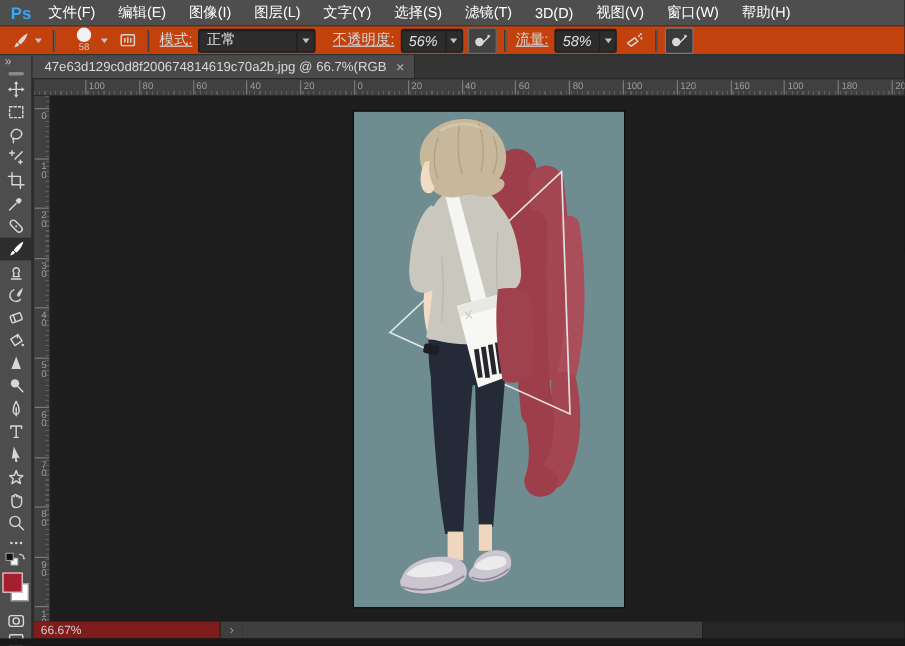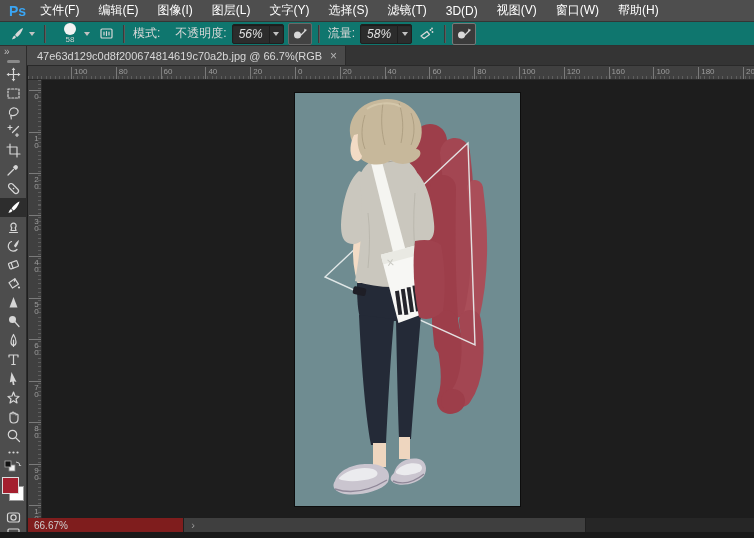--- a/index.html
+++ b/index.html
@@ -5,33 +5,33 @@
   html,body{margin:0;padding:0;background:#111;}
   .app{position:relative;width:754px;height:538px;overflow:hidden;
        font-family:"Liberation Sans","DejaVu Sans",sans-serif;
        background:#1e1e1e;color:#dcdcdc;-webkit-font-smoothing:antialiased;}
   
   .menubar{position:absolute;left:0;top:0;width:754px;height:22px;background:#4e4e4e;
            border-bottom:1px solid #353535;display:flex;align-items:center;box-sizing:border-box;}
   .pslogo{color:#3aa6f5;font-weight:bold;font-size:14px;margin:0 14px 0 9px;letter-spacing:0;}
   .menu-item{font-size:12px;color:#ffffff;margin-right:19px;white-space:nowrap;cursor:default;}
   
-  .optionsbar{position:absolute;left:0;top:22px;width:754px;height:24px;background:#0f766e;
+  .optionsbar{position:absolute;left:0;top:22px;width:754px;height:24px;background:#c2410c;
               border-bottom:1px solid #313131;display:flex;align-items:center;box-sizing:border-box;font-size:12px;}
   .sep{width:1px;height:18px;background:#3a3a3a;border-right:1px solid #5c5c5c;margin:0 6px;}
   .opt-btn{display:flex;align-items:center;justify-content:center;height:20px;padding:0 3px;border-radius:2px;}
   .opt-btn.bordered{border:1px solid #686868;background:#424242;}
   .opt-btn.pressed{border:1px solid #787878;background:#3a3a3a;}
   .caret{width:0;height:0;border-left:3px solid transparent;border-right:3px solid transparent;
          border-top:4px solid #c2c2c2;margin-left:4px;}
   .brush-preview{display:flex;align-items:center;margin-left:8px;}
   .brush-col{display:flex;flex-direction:column;align-items:center;width:20px;}
   .brush-circle{width:12px;height:12px;border-radius:50%;background:#f2f2f2;}
   .brush-size{font-size:8px;color:#cfcfcf;line-height:8px;margin-top:1px;}
-  .opt-label{color:#d8d8d8;margin:0 5px 0 2px;white-space:nowrap;}
+  .opt-label{color:#d8d8d8;margin:0 5px 0 2px;white-space:nowrap;text-decoration:underline;}
   .select{display:flex;align-items:center;height:18px;background:#2c2c2c;border:1px solid #1f1f1f;
           border-radius:2px;box-shadow:inset 0 1px 1px rgba(0,0,0,.4);}
   .select .sel-text{padding:0 6px;color:#e0e0e0;flex:1;white-space:nowrap;font-size:12px;}
   .select .sel-caretbox{width:14px;height:100%;display:flex;align-items:center;justify-content:center;
           border-left:1px solid #1f1f1f;}
   .select.mode{width:96px;margin-right:4px;}
   .select.narrow{width:50px;margin-right:4px;font-style:italic;}
   .oicon{display:block;}
   .oicon *{stroke:#d8d8d8;stroke-width:1.2;fill:none;stroke-linecap:round;stroke-linejoin:round;}
   .oicon .f{fill:#d8d8d8;stroke:none;}
@@ -119,20 +119,26 @@
       <span class="caret"></span>
     </div>
     <div class="opt-btn" style="margin-left:6px">
       <svg class="oicon" width="15" height="15" viewBox="0 0 15 15">
         <rect x="2" y="3" width="11" height="9" rx="1"></rect>
         <path d="M5 6v3 M7.5 5.5v4 M10 6v3"></path>
       </svg>
     </div>
     <div class="sep"></div>
     <span class="opt-label">模式:</span>
+    <div class="select mode">
+      <span class="sel-text">正常</span>
+      <span class="sel-caretbox">
+          <span class="caret" style="margin:0"></span>
+        </span>
+    </div>
     <span class="opt-label" style="margin-left:10px">不透明度:</span>
     <div class="select narrow">
       <span class="sel-text">56%</span>
       <span class="sel-caretbox">
           <span class="caret" style="margin:0"></span>
         </span>
     </div>
     <div class="opt-btn bordered">
       <svg class="oicon" width="16" height="16" viewBox="0 0 16 16">
         <circle class="f" cx="5.5" cy="9" r="3.5"></circle>

